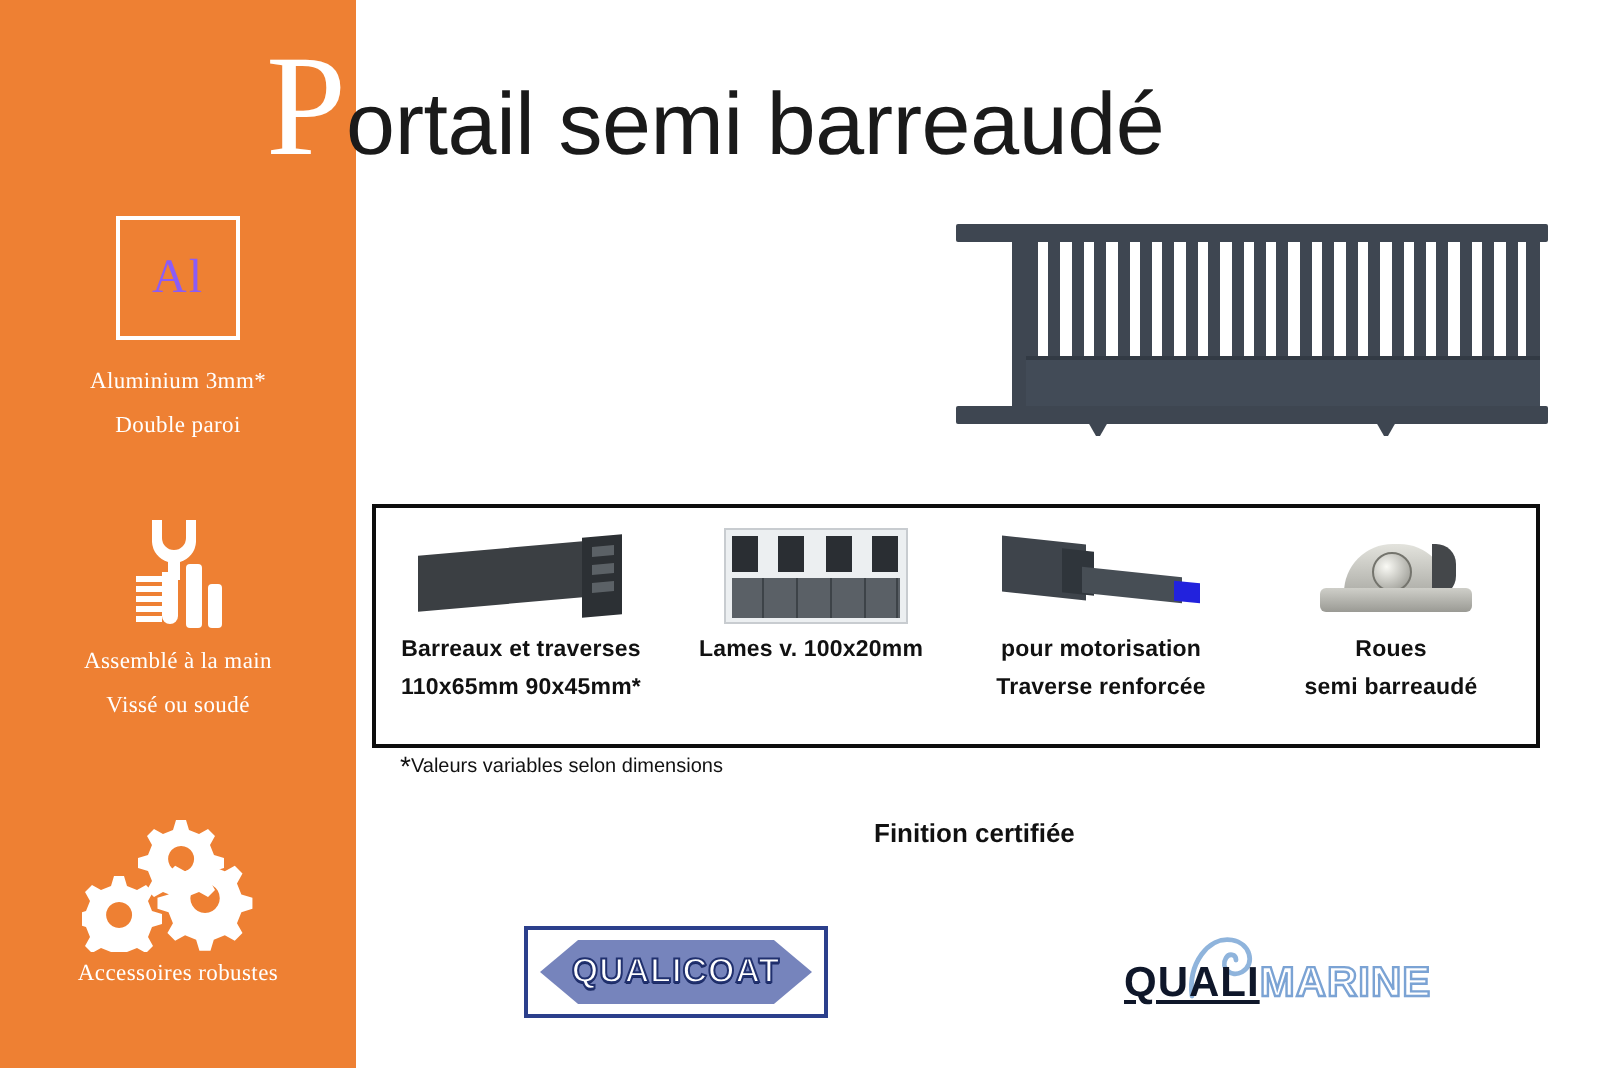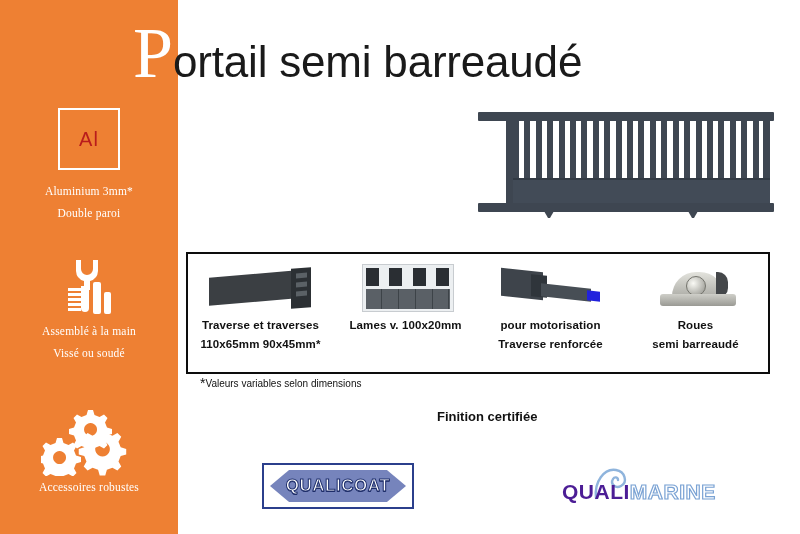--- a/index.html
+++ b/index.html
@@ -52,23 +52,23 @@
     width: 62px;
     height: 62px;
     border: 2px solid #ffffff;
     margin: 0 auto 10px auto;
     box-sizing: border-box;
     display: flex;
     align-items: center;
     justify-content: center;
   }
   .al-box span {
-    font-family: Liberation Sans, sans-serif;
-    font-size: 20px;
-    color: #b91c1c;
+    font-family: Liberation Serif, serif;
+    font-size: 24px;
+    color: #8b5cf6;
     line-height: 1;
     letter-spacing: 1px;
   }
 
   
   #title-block {
     position: absolute;
     left: 133px;
     top: 18px;
     height: 70px;
@@ -392,21 +392,21 @@
   }
   #qualimarine .qm-text {
     position: absolute;
     left: 0; top: 14px;
     font-family: "Liberation Sans", sans-serif;
     font-weight: bold;
     font-size: 21px;
     letter-spacing: .5px;
     white-space: nowrap;
   }
-  #qualimarine .quali { color: #4c1d95; }
+  #qualimarine .quali { color: #0f172a; text-decoration: underline; }
   #qualimarine .marine {
     color: #ffffff;
     -webkit-text-stroke: 1.2px #7ba3d4;
   }
 </style>
 </head>
 <body>
 
 <div id="page">
 
@@ -493,21 +493,21 @@
     <div class="product">
       <div class="pic">
         <div class="profile">
           <div class="body"></div>
           <div class="cap"></div>
           <div class="slot s1"></div>
           <div class="slot s2"></div>
           <div class="slot s3"></div>
         </div>
       </div>
-      <div class="plabel bold">Traverse et traverses</div>
+      <div class="plabel bold">Barreaux et traverses</div>
       <div class="plabel bold">110x65mm 90x45mm*</div>
     </div>
 
     <div class="product">
       <div class="pic">
         <div class="barreaux">
           <div class="row-top">
               <i></i>
               <i></i>
               <i></i>

